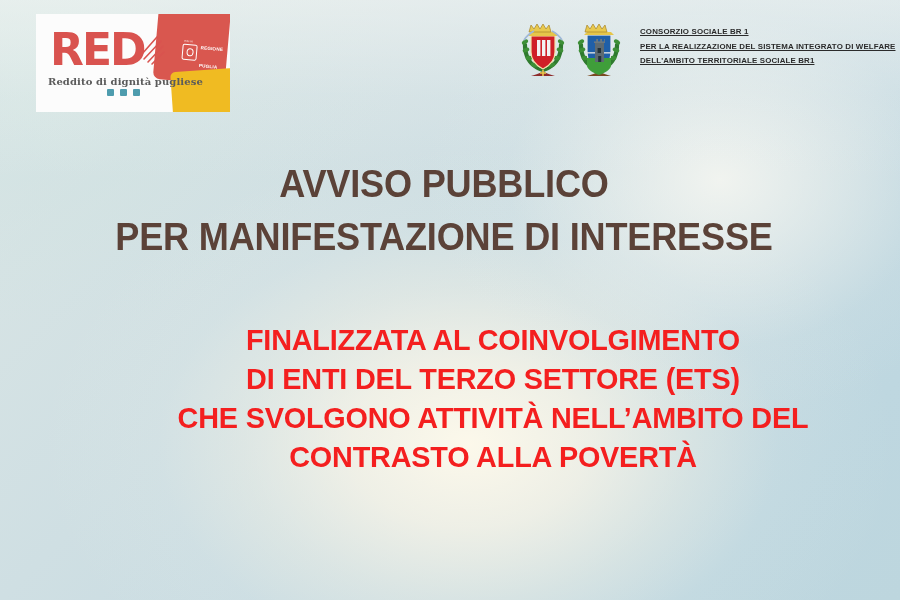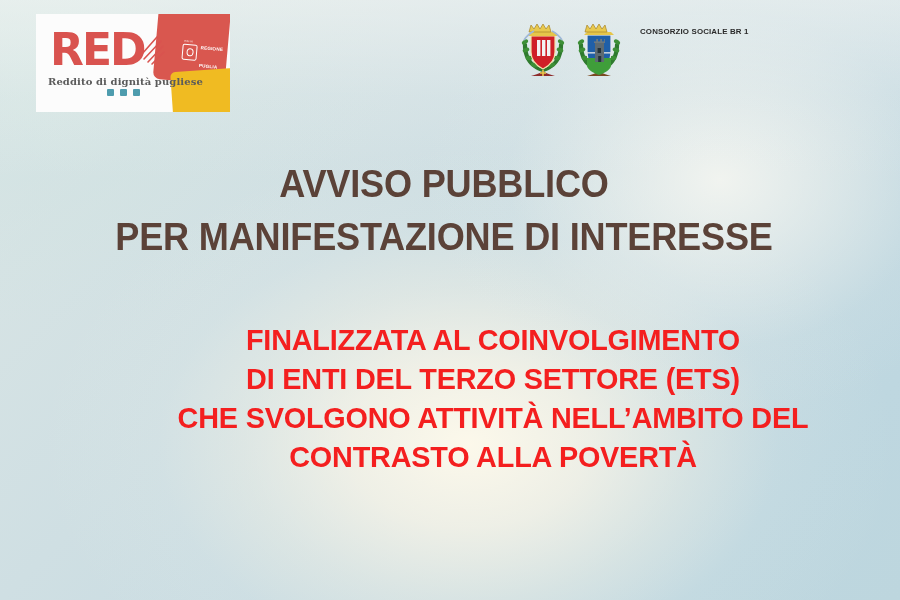--- a/index.html
+++ b/index.html
@@ -220,20 +220,21 @@
     padding-top: 7px;
   }
   .consorzio-text div {
     font-family: "Liberation Sans", sans-serif;
     font-weight: 700;
     font-size: 7.9px;
     line-height: 14.6px;
     color: #2b2b2b;
     letter-spacing: 0.15px;
     white-space: nowrap;
+    text-decoration: underline;
   }
 
   
   .title-block {
     position: absolute;
     left: 0;
     top: 158px;
     width: 888px;
     text-align: center;
   }
@@ -366,20 +367,22 @@
         <rect x="30" y="21" width="2.2" height="2.4" fill="#1f5fa8"></rect>
         <rect x="25.6" y="30" width="3.4" height="5" fill="#24313a"></rect>
         <rect x="26.2" y="38" width="3" height="6" fill="#24313a"></rect>
         <path d="M12 17 h30 l-3 -3 h-24 z" fill="#e6c64a"></path>
         <path d="M13 14 l2 -7 l3 4 l3 -5 l3 5 l3 -5 l3 5 l3 -4 l2 7 z" fill="#e8c94e" stroke="#a8842a" stroke-width="0.7"></path>
       </g>
     </svg>
 
     <div class="consorzio-text">
       <div>CONSORZIO SOCIALE BR 1</div>
+      <div>PER LA REALIZZAZIONE DEL SISTEMA INTEGRATO DI WELFARE</div>
+      <div>DELL'AMBITO TERRITORIALE SOCIALE BR1</div>
     </div>
   </div>
 
   <div class="title-block">
     <div class="line">AVVISO PUBBLICO</div>
     <div class="line">PER MANIFESTAZIONE DI INTERESSE</div>
   </div>
 
   <div class="body-block">
     <div class="line">FINALIZZATA AL COINVOLGIMENTO</div>

